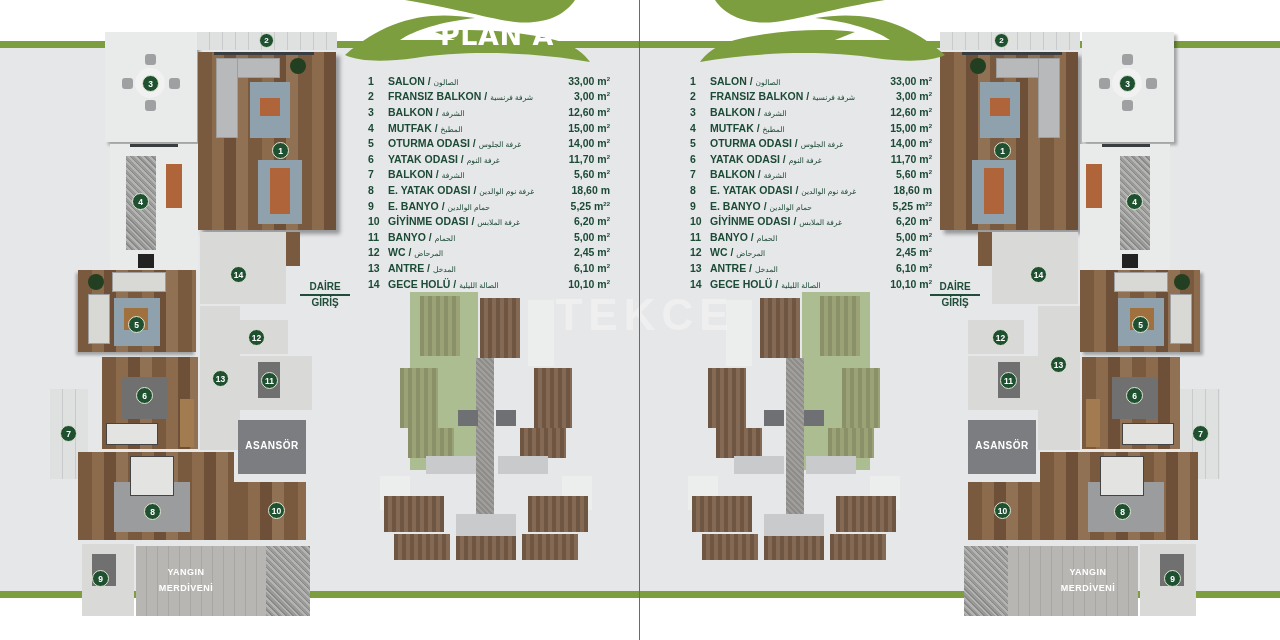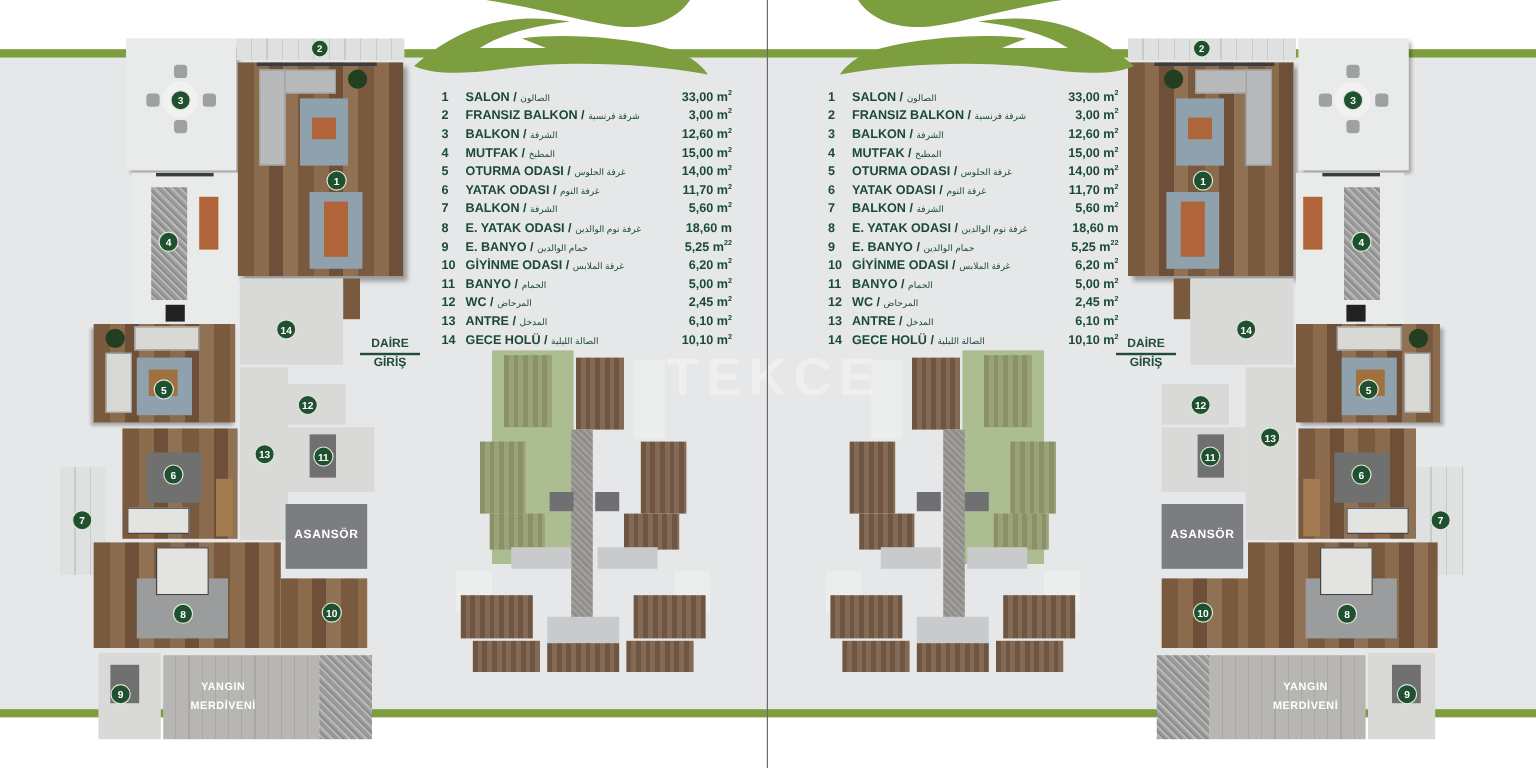--- a/index.html
+++ b/index.html
@@ -75,20 +75,21 @@
   <div class="gline-top"></div>
   <div class="gline-bot"></div>
   <div class="bottomwhite"></div>
 
   <div class="leaf" style="left:345px;">
     <svg viewBox="0 0 250 70" preserveAspectRatio="none">
       <path d="M0 55 C40 20 80 10 130 18 C95 22 70 30 55 40 L110 40 L90 32 C120 28 170 30 210 40 C230 45 240 55 245 62 C190 52 120 50 70 58 C40 62 15 62 0 55 Z" fill="#7c9e3e"></path>
       <path d="M60 0 L230 0 C220 15 200 25 170 22 C140 18 110 8 60 0 Z" fill="#7c9e3e"></path>
     </svg>
   </div>
+  <div class="plan-title" style="left:440px;">PLAN A</div>
 
   <div class="area-table" style="left:362px;">
     <div class="row">
         <span class="num">1</span>
         <span class="name"><span>SALON /</span><span class="ar">الصالون</span></span>
         <span class="val"><span>33,00 m</span><sup>2</sup></span>
       </div>
     <div class="row">
         <span class="num">2</span>
         <span class="name"><span>FRANSIZ BALKON /</span><span class="ar">شرفة فرنسية</span></span>

